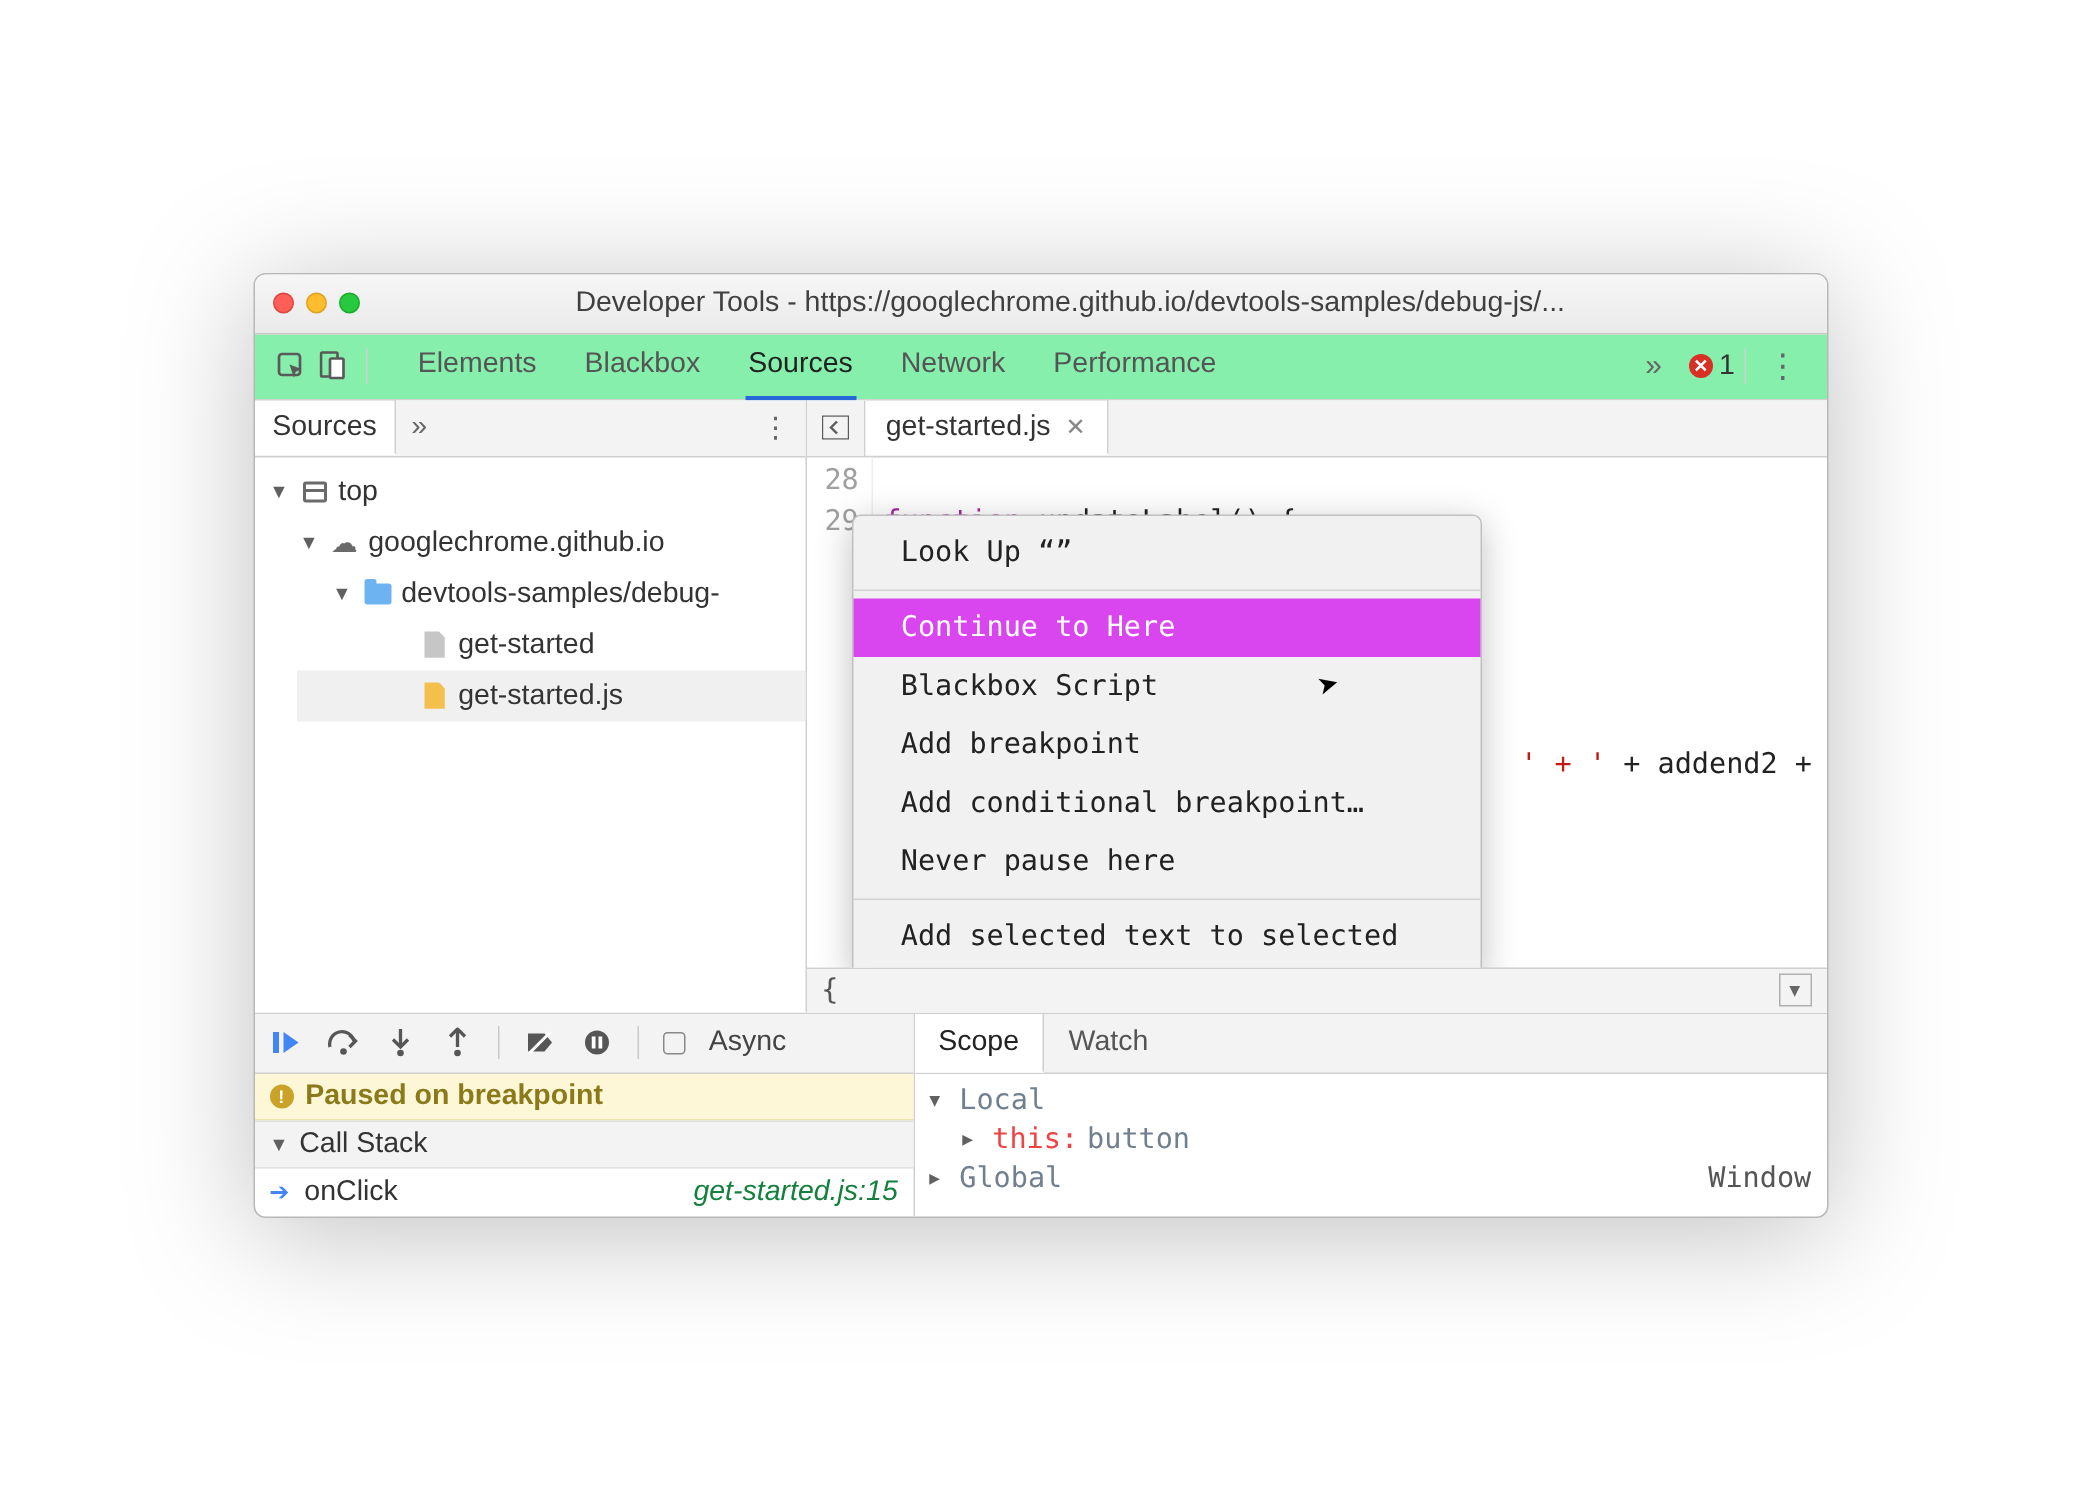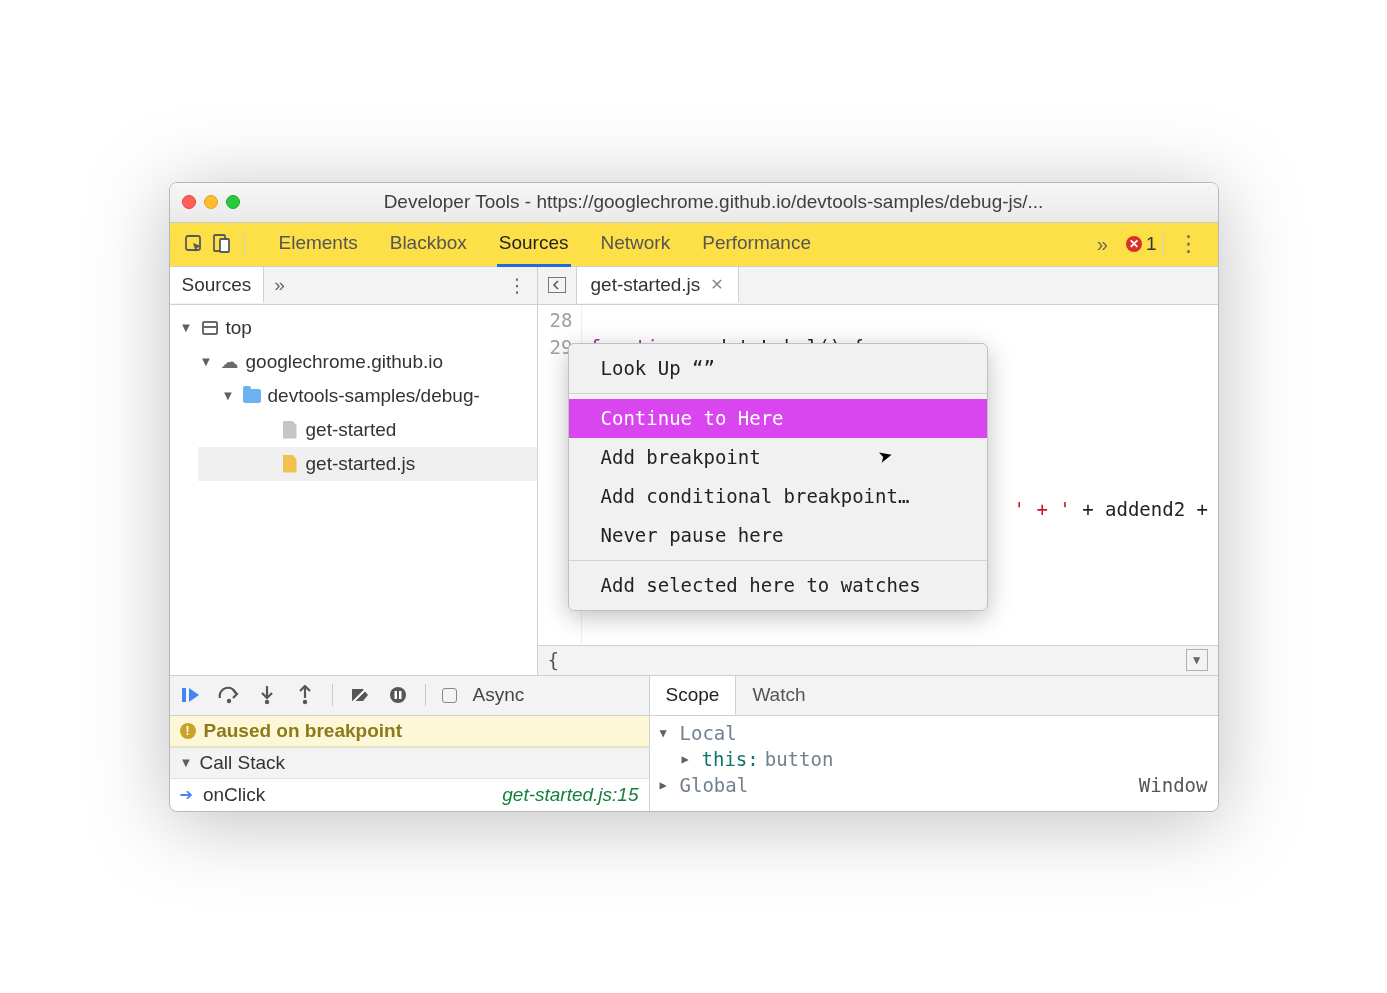--- a/index.html
+++ b/index.html
@@ -36,21 +36,21 @@
 }
 .traffic { display:flex; gap:8px; }
 .dot { width:14px; height:14px; border-radius:50%; }
 .dot.red { background:#ff5f56; border:1px solid #e0443e; }
 .dot.yellow { background:#ffbd2e; border:1px solid #dea123; }
 .dot.green { background:#27c93f; border:1px solid #1aab29; }
 .title-text { position:absolute; left:0; right:0; text-align:center; color:#404040; font-size:19px; white-space:nowrap; overflow:hidden; text-overflow:ellipsis; padding:0 80px 0 120px; }
 
 
 .tabsbar {
-  display:flex; align-items:center; height:44px; padding:0 10px; border-bottom:1px solid #d0d0d0; background:#fde047;
+  display:flex; align-items:center; height:44px; padding:0 10px; border-bottom:1px solid #d0d0d0; background:#86efac;
 }
 .icon-btn { width:28px; height:28px; display:flex; align-items:center; justify-content:center; color:#5a5a5a; }
 .tabsbar .panel-tabs { display:flex; gap:28px; margin-left:24px; flex:1; }
 .panel-tab { color:#555; padding:10px 2px; cursor:default; }
 .panel-tab.active { color:#222; border-bottom:3px solid #2867d7; }
 .more-chevron { color:#666; font-size:20px; padding:0 10px; }
 .error-badge { display:flex; align-items:center; gap:4px; margin-left:8px; }
 .error-circle { width:16px; height:16px; background:#d93025; border-radius:50%; color:#fff; display:flex; align-items:center; justify-content:center; font-size:12px; font-weight:bold; }
 .kebab { font-size:22px; color:#666; padding:0 8px; }
 
@@ -101,21 +101,21 @@
   border:1px solid #c0c0c0; border-radius:6px; box-shadow:0 6px 24px rgba(0,0,0,0.25);
   font-size:19px; color:#222; padding:5px 0; z-index:10;
 }
 .ctx-item { padding:6px 32px; display:flex; align-items:center;text-align:center; }
 .ctx-item.highlight { background:#d946ef; color:#fff; }
 .ctx-sep { height:1px; background:#d3d3d3; margin:5px 0; }
 .cursor { position:absolute; top:100px; left:310px; font-size:24px; z-index:20; color:#000; transform:rotate(-15deg);}
 
 
 .bottom { display:flex; border-top:1px solid #d0d0d0; }
-.bottom-left { width:480px; border-right:1px solid #d0d0d0; }
+.bottom-left { width:440px; border-right:1px solid #d0d0d0; }
 .bottom-right { flex:1; }
 
 .debug-toolbar { display:flex; align-items:center; height:40px; padding:0 10px; gap:16px; background:#f3f3f3; border-bottom:1px solid #d0d0d0;}
 .dbg-ico { color:#565656; font-size:18px; width:22px; display:flex; justify-content:center;}
 .dbg-ico.blue { color:#4285f4; font-weight:bold;}
 .vsep { width:1px; height:22px; background:#c9c9c9; }
 .async-check { width:15px; height:15px; border:1.5px solid #888; border-radius:3px; }
 .async-label { color:#444; }
 
 .paused-bar { background:#fdf7d8; color:#8b7a1a; padding:4px 10px; display:flex; align-items:center; gap:8px; font-weight:600; border-bottom:1px solid #ece4ac;}
@@ -125,21 +125,21 @@
 .callstack-row { display:flex; align-items:center; padding:5px 10px; gap:10px; }
 .callstack-row .arrow { color:#4285f4; font-size:16px;}
 .callstack-row .loc { margin-left:auto; color:#15803d;font-style:italic; }
 
 .scope-tabs { display:flex; height:40px; background:#f3f3f3; border-bottom:1px solid #d0d0d0; align-items:stretch;}
 .scope-tab { padding:0 16px; display:flex; align-items:center; color:#555; }
 .scope-tab.active { background:#fff; border-right:1px solid #d0d0d0; border-top:1px solid #d0d0d0; margin-top:-1px; border-bottom:1px solid #fff; color:#222;}
 .scope-body { font-family: Menlo, Consolas, monospace; font-size:19px; padding:4px 10px; color:#333; }
 .scope-row { display:flex; align-items:center; gap:6px; padding:2px 0;}
 .scope-row .tw { font-size:12px; color:#606060;}
-.obj-key { color:#0f766e; }
+.obj-key { color:#ef4444; }
 .obj-type { color:#555; margin-left:auto; }
 .slategrey { color:#708090; }
 </style>
 </head>
 <body>
 
 <div class="shadow-wrap">
 <div class="window">
 
   <div class="titlebar">
@@ -262,25 +262,26 @@
 <div>&nbsp;</div><div>&nbsp;</div><div>&nbsp;</div><div>&nbsp;</div>
 
 
 
         </div>
 
         <div class="ctx">
           <div class="ctx-item">Look Up “”</div>
           <div class="ctx-sep"></div>
           <div class="ctx-item highlight">Continue to Here</div>
+          <div class="ctx-item">Blackbox Script</div>
           <div class="ctx-item">Add breakpoint</div>
           <div class="ctx-item">Add conditional breakpoint…</div>
           <div class="ctx-item">Never pause here</div>
           <div class="ctx-sep"></div>
-          <div class="ctx-item">Add selected here to watches</div>
+          <div class="ctx-item">Add selected text to selected</div>
 
           <div class="cursor">➤</div>
         </div>
       </div>
 
       <div class="code-footer">
         <span>{</span>
         <div class="dd">▼</div>
       </div>
     </div>

